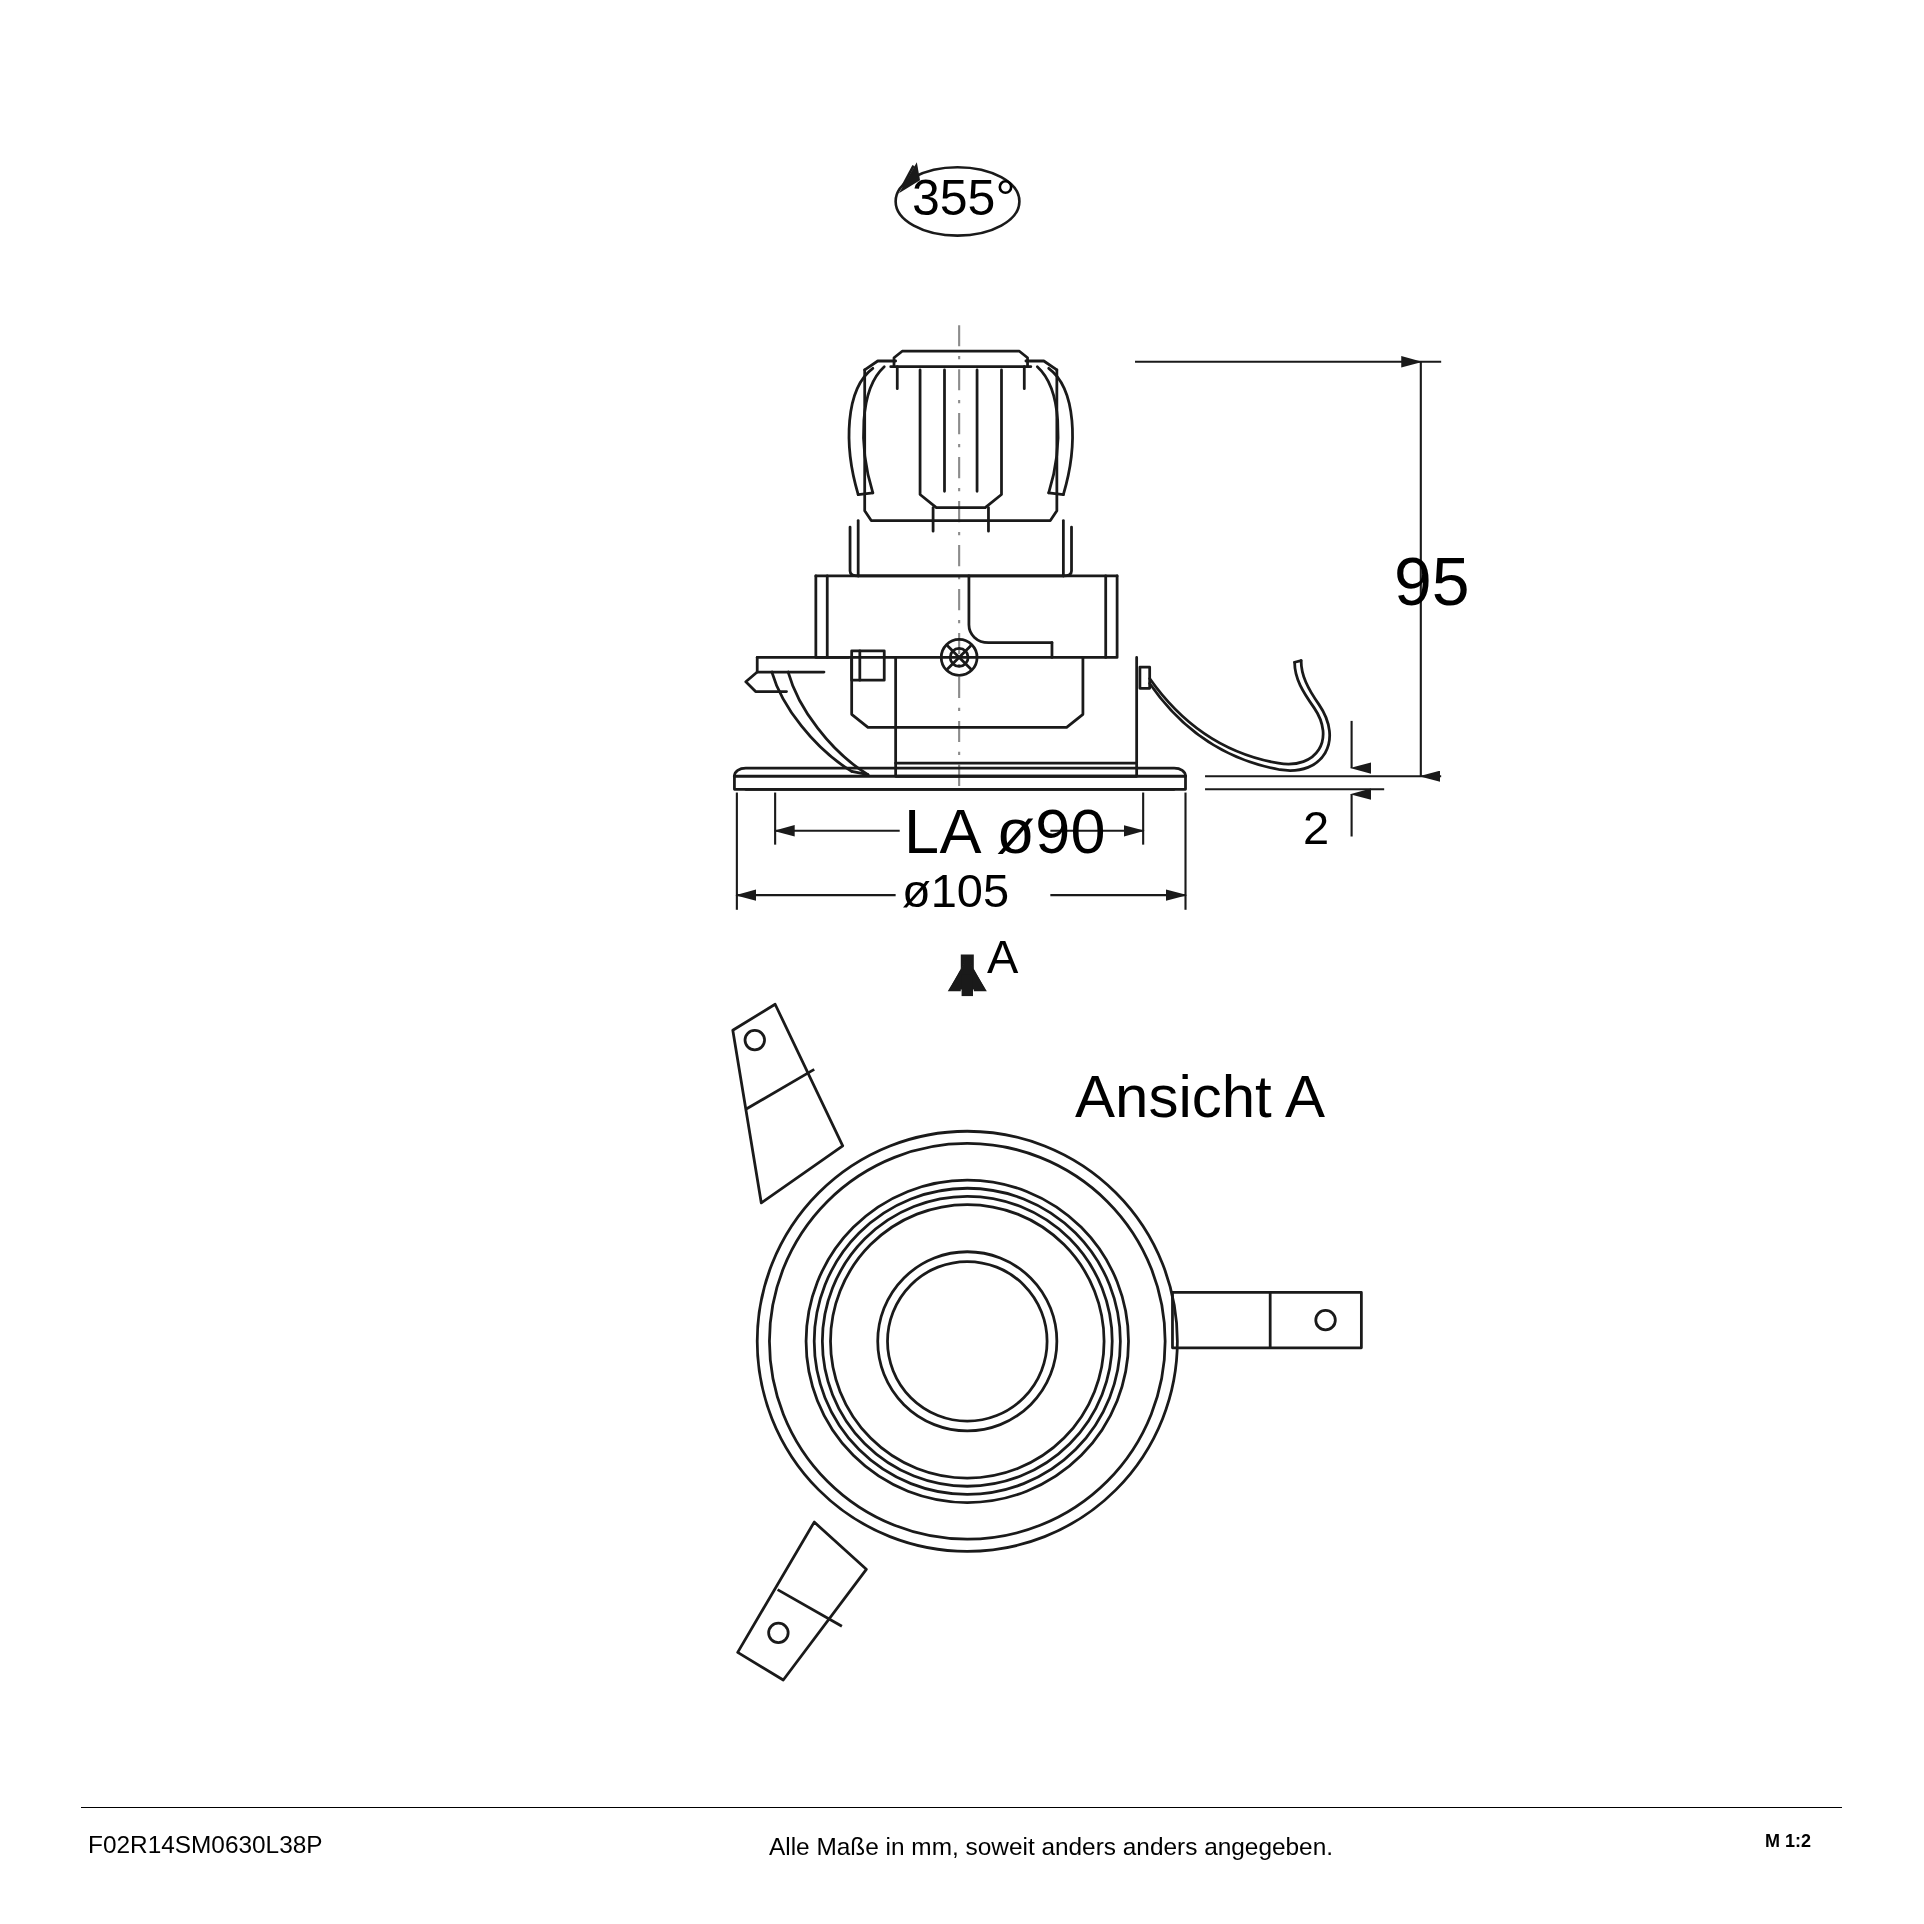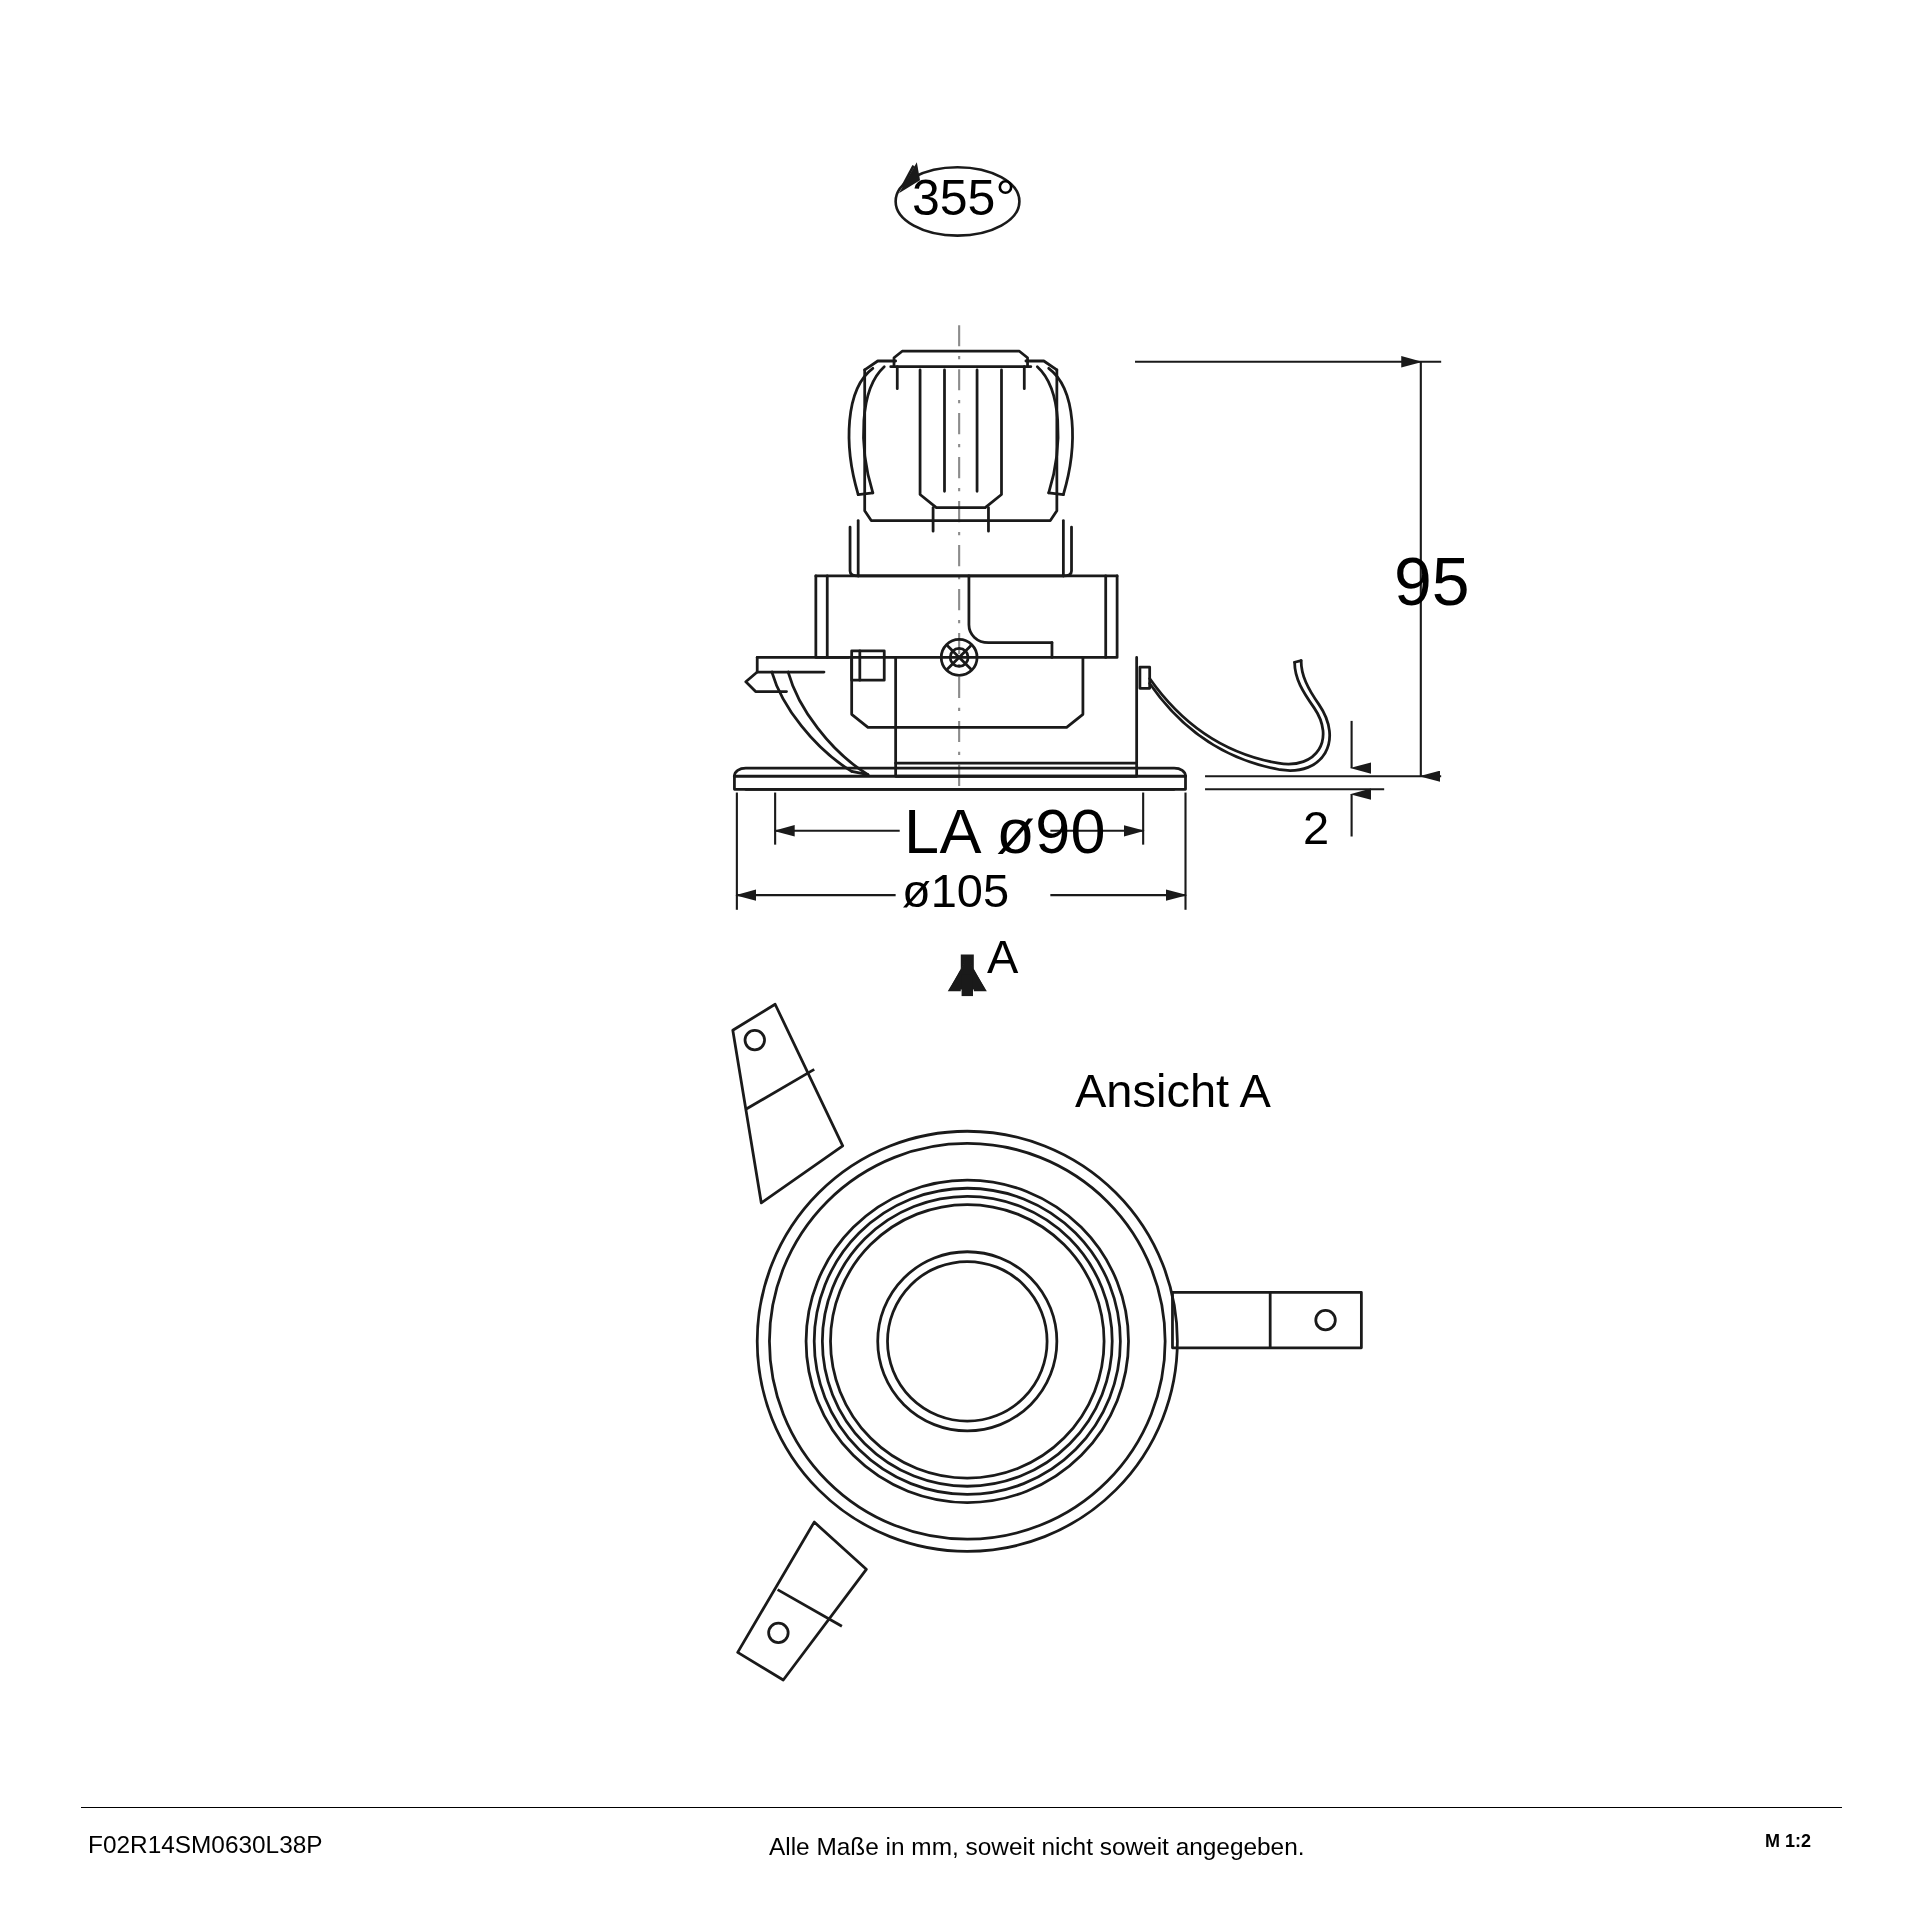--- a/index.html
+++ b/index.html
@@ -33,21 +33,21 @@
     font-family: "Liberation Sans", sans-serif;
     color: #000;
     line-height: 1;
   }
   .lbl-rot      { font-size: 50px; left: 912px; top: 167px; }
   .lbl-h95      { font-size: 68px; left: 1394px; top: 541px; }
   .lbl-th2      { font-size: 47px; left: 1303px; top: 798px; }
   .lbl-la90     { font-size: 63px; left: 904px; top: 794px; letter-spacing: 0.4px; }
   .lbl-d105     { font-size: 47px; left: 902px; top: 861px; }
   .lbl-aview    { font-size: 47px; left: 987px; top: 927px; }
-  .lbl-ansicht  { font-size: 47px; left: 1075px; top: 1061px; text-align: center; }
+  .lbl-ansicht  { font-size: 60px; left: 1075px; top: 1061px; text-align: center; }
   .footer-left  { font-size: 24.4px; left: 88px; top: 1827px; }
   .footer-mid   { font-size: 24.4px; left: 769px; top: 1829px; }
   .footer-right { font-size: 18px; left: 1765px; top: 1826px; font-weight: bold; }
   .footline {
     position: absolute;
     left: 81px;
     top: 1801px;
     width: 1761px;
     height: 0.8px;
     background: #000;
@@ -206,17 +206,17 @@
   <div class="lbl lbl-rot">355°</div>
   <div class="lbl lbl-h95">95</div>
   <div class="lbl lbl-th2">2</div>
   <div class="lbl lbl-la90">LA ø90</div>
   <div class="lbl lbl-d105">ø105</div>
   <div class="lbl lbl-aview">A</div>
   <div class="lbl lbl-ansicht">Ansicht A</div>
 
   <div class="footline"></div>
   <div class="lbl footer-left">F02R14SM0630L38P</div>
-  <div class="lbl footer-mid">Alle Maße in mm, soweit nicht soweit angegeben.</div>
+  <div class="lbl footer-mid">Alle Maße in mm, soweit anders anders angegeben.</div>
   <div class="lbl footer-right">M 1:2</div>
 
 </div>
 
 
 </body></html>

